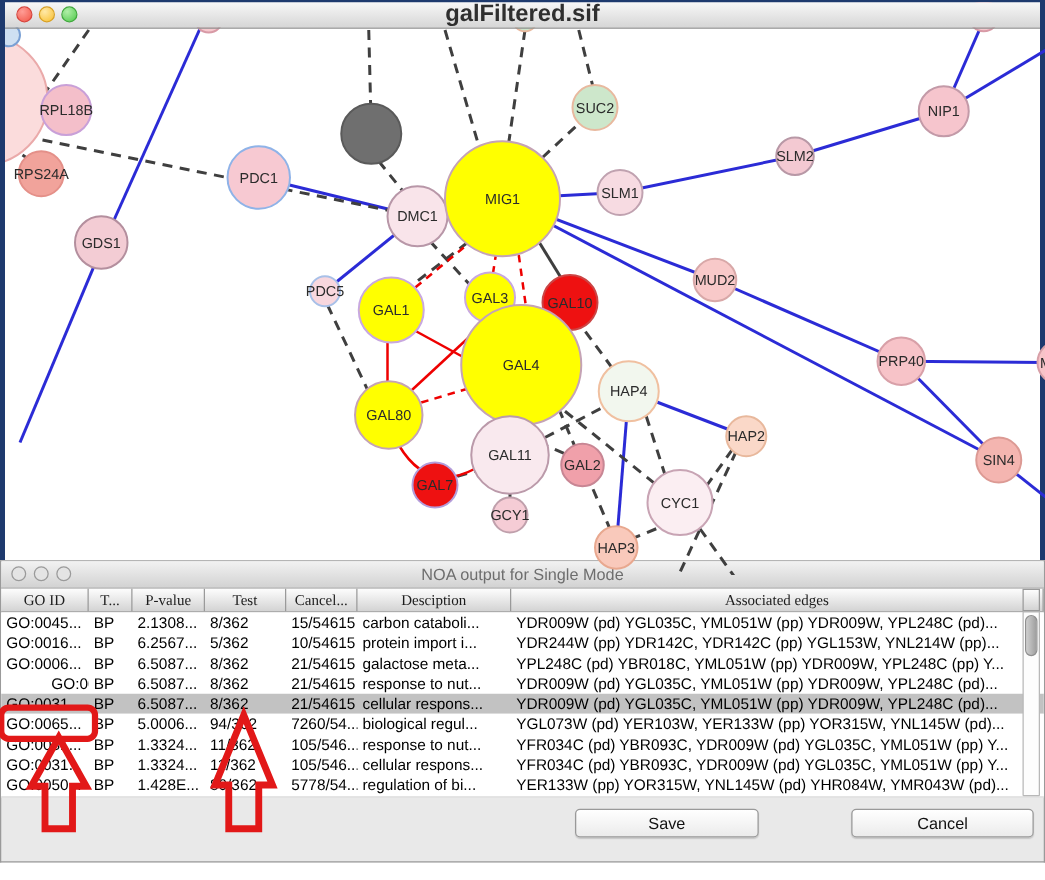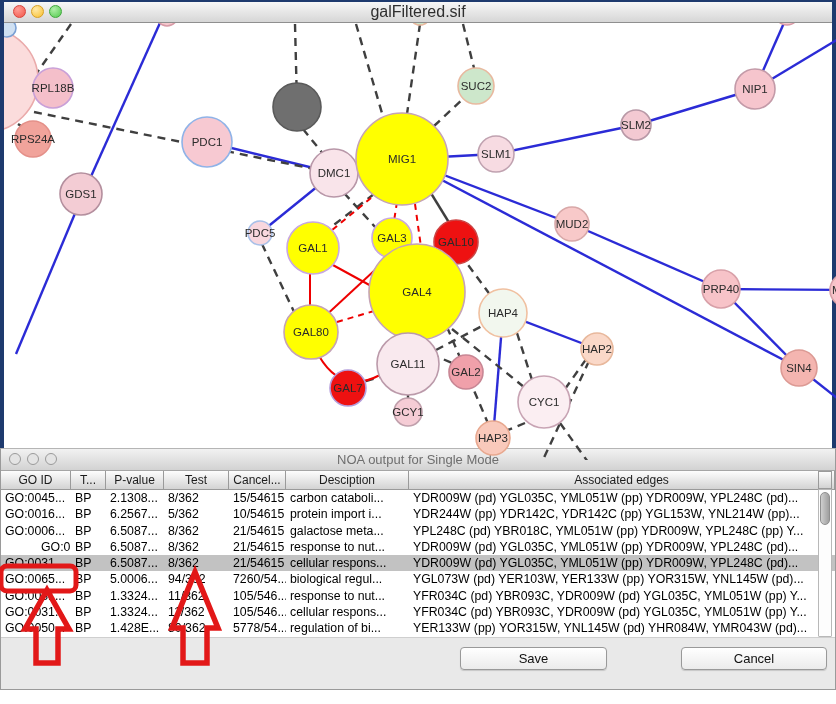--- a/index.html
+++ b/index.html
@@ -4,41 +4,41 @@
 <style>
   html,body{margin:0;padding:0;background:#e9e9e9;}
   #stage{position:relative;width:836px;height:704px;overflow:hidden;
          font-family:"Liberation Sans",sans-serif;background:#fff;}
   
   .graph-window{position:absolute;left:0;top:0;width:836px;height:462px;
     box-sizing:border-box;border:4px solid #1e3a6e;border-top-width:2px;background:#fff;}
   .g-titlebar{position:absolute;left:0;top:0;right:0;height:20px;z-index:30;
     background:linear-gradient(#f7f7f7,#d6d6d6);border-bottom:1px solid #8f8f8f;
     display:flex;align-items:center;justify-content:center;}
-  .g-title{font-size:16px;color:#2f2f2f;}
+  .g-title{font-size:19px;color:#2f2f2f;font-weight:bold;}
   .lights{position:absolute;left:9px;top:3px;display:flex;gap:5px;}
   .light{width:13px;height:13px;border-radius:50%;box-sizing:border-box;}
   .lr{background:radial-gradient(circle at 35% 30%,#ff9d96,#f25648);border:1px solid #d8443c;}
   .ly{background:radial-gradient(circle at 35% 30%,#ffe9a8,#f8bf2e);border:1px solid #d8a022;}
   .lg{background:radial-gradient(circle at 35% 30%,#b0efa8,#51c94c);border:1px solid #3fa83c;}
   #gsvg{position:absolute;left:0;top:0;z-index:10;}
   #gsvg text{font-family:"Liberation Sans",sans-serif;font-size:11.5px;fill:#2b2b2b;}
   
   .noa-window{position:absolute;left:0;top:448px;width:836px;height:242px;box-sizing:border-box;
     background:#e9e9e9;border:1px solid #9a9a9a;border-top:1px solid #b5b5b5;}
   .n-titlebar{position:absolute;left:0;top:0;right:0;height:21px;
     background:linear-gradient(#f2f2f2,#d2d2d2);border-bottom:1px solid #a5a5a5;
     display:flex;align-items:center;justify-content:center;}
   .n-title{font-size:13px;color:#6e6e6e;}
   .nlights{position:absolute;left:8px;top:4px;display:flex;gap:6px;}
   .nlight{width:12px;height:12px;border-radius:50%;box-sizing:border-box;
     border:1px solid #9a9a9a;background:#e4e4e4;}
   .table{position:absolute;left:0;top:22px;right:0;}
   .t-head{display:flex;height:18px;background:linear-gradient(#fdfdfd,#d3d3d3);
-    border-bottom:1px solid #9a9a9a;font-size:12px;color:#1c1c1c;}
+    border-bottom:1px solid #9a9a9a;font-size:12px;color:#1c1c1c;font-family:Liberation Serif, serif;}
   .t-hcell{box-sizing:border-box;border-right:1px solid #9a9a9a;display:flex;
     align-items:center;justify-content:center;overflow:hidden;white-space:nowrap;}
   .t-body{background:#fff;border-bottom:1px solid #cfcfcf;}
   .t-row{display:flex;height:16.3px;font-size:12.3px;color:#000;background:#fff;}
   .t-row.selected{background:#c2c2c2;}
   .t-cell{box-sizing:border-box;padding:1px 0 0 4px;overflow:hidden;
     white-space:nowrap;line-height:15px;}
   .vscroll{position:absolute;right:3px;top:40px;width:14px;height:148px;
     background:#fdfdfd;border:1px solid #b8b8b8;border-radius:1px;box-sizing:border-box;}
   .vthumb{position:absolute;left:1px;right:1px;top:2px;height:31px;border-radius:7px;

